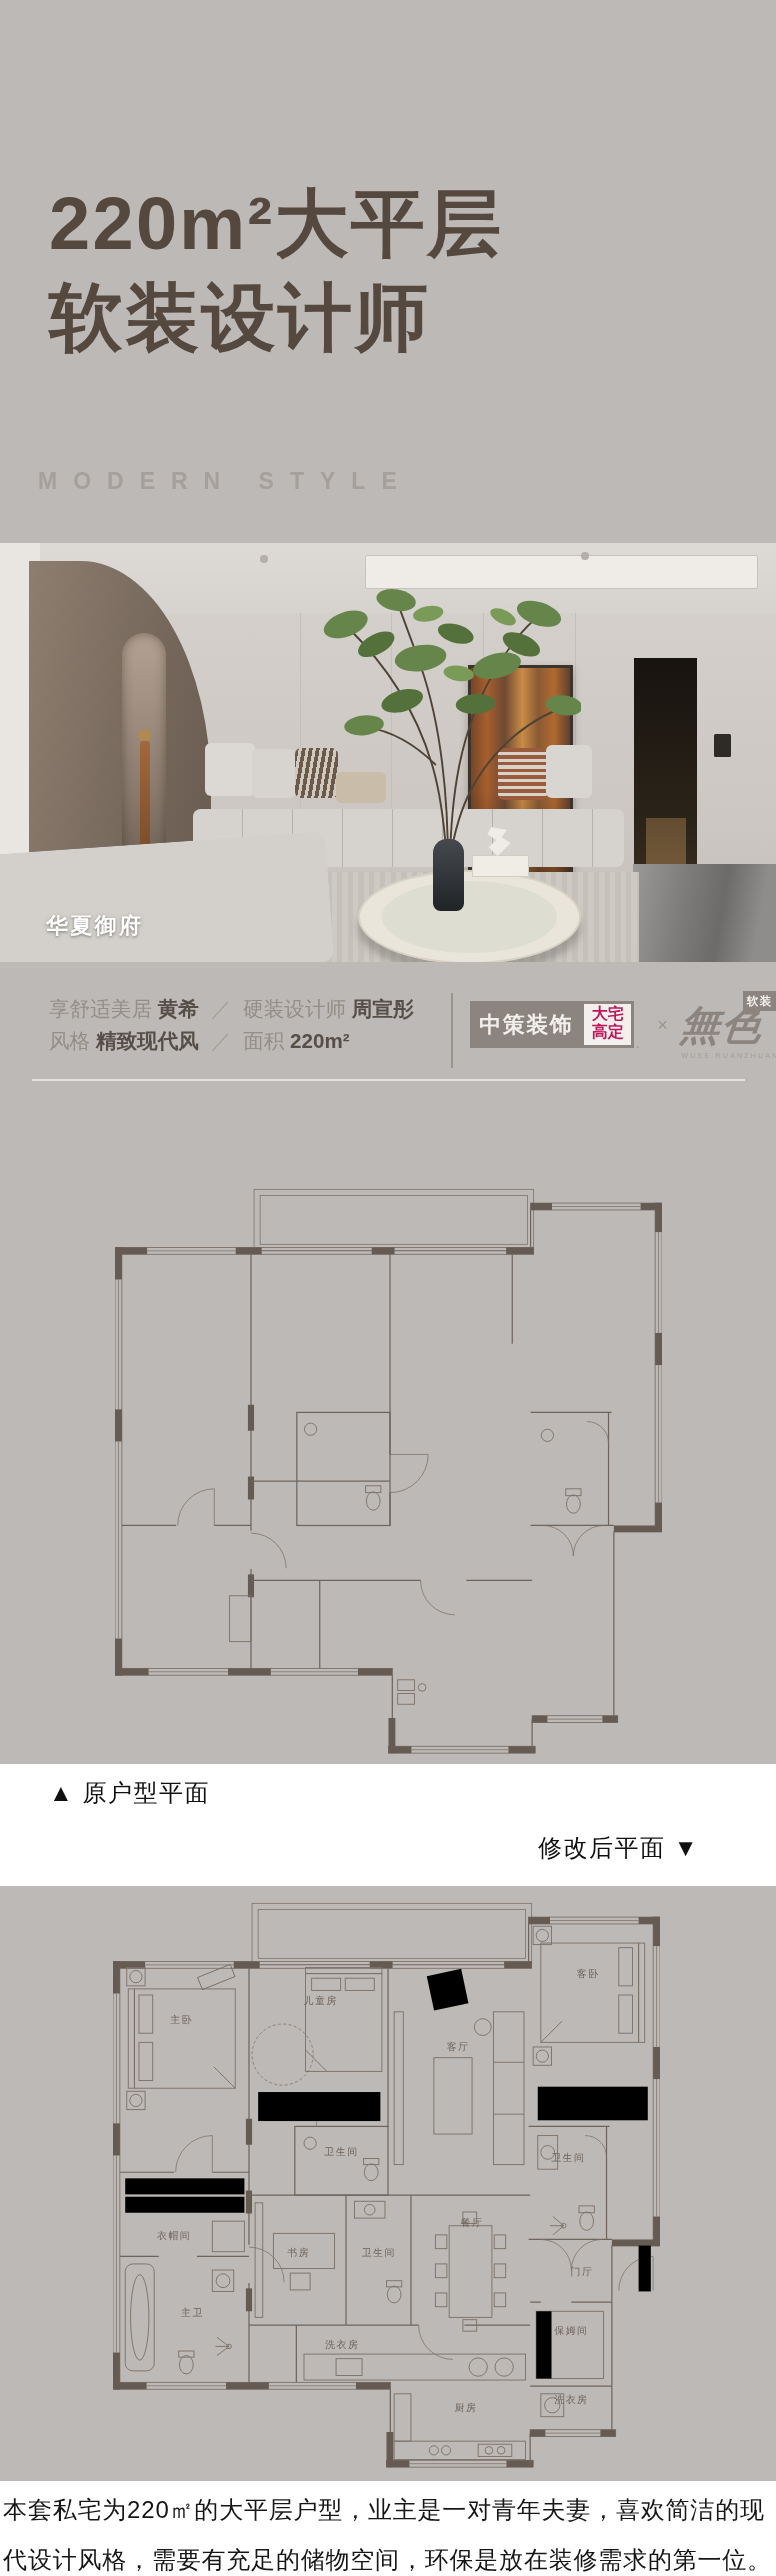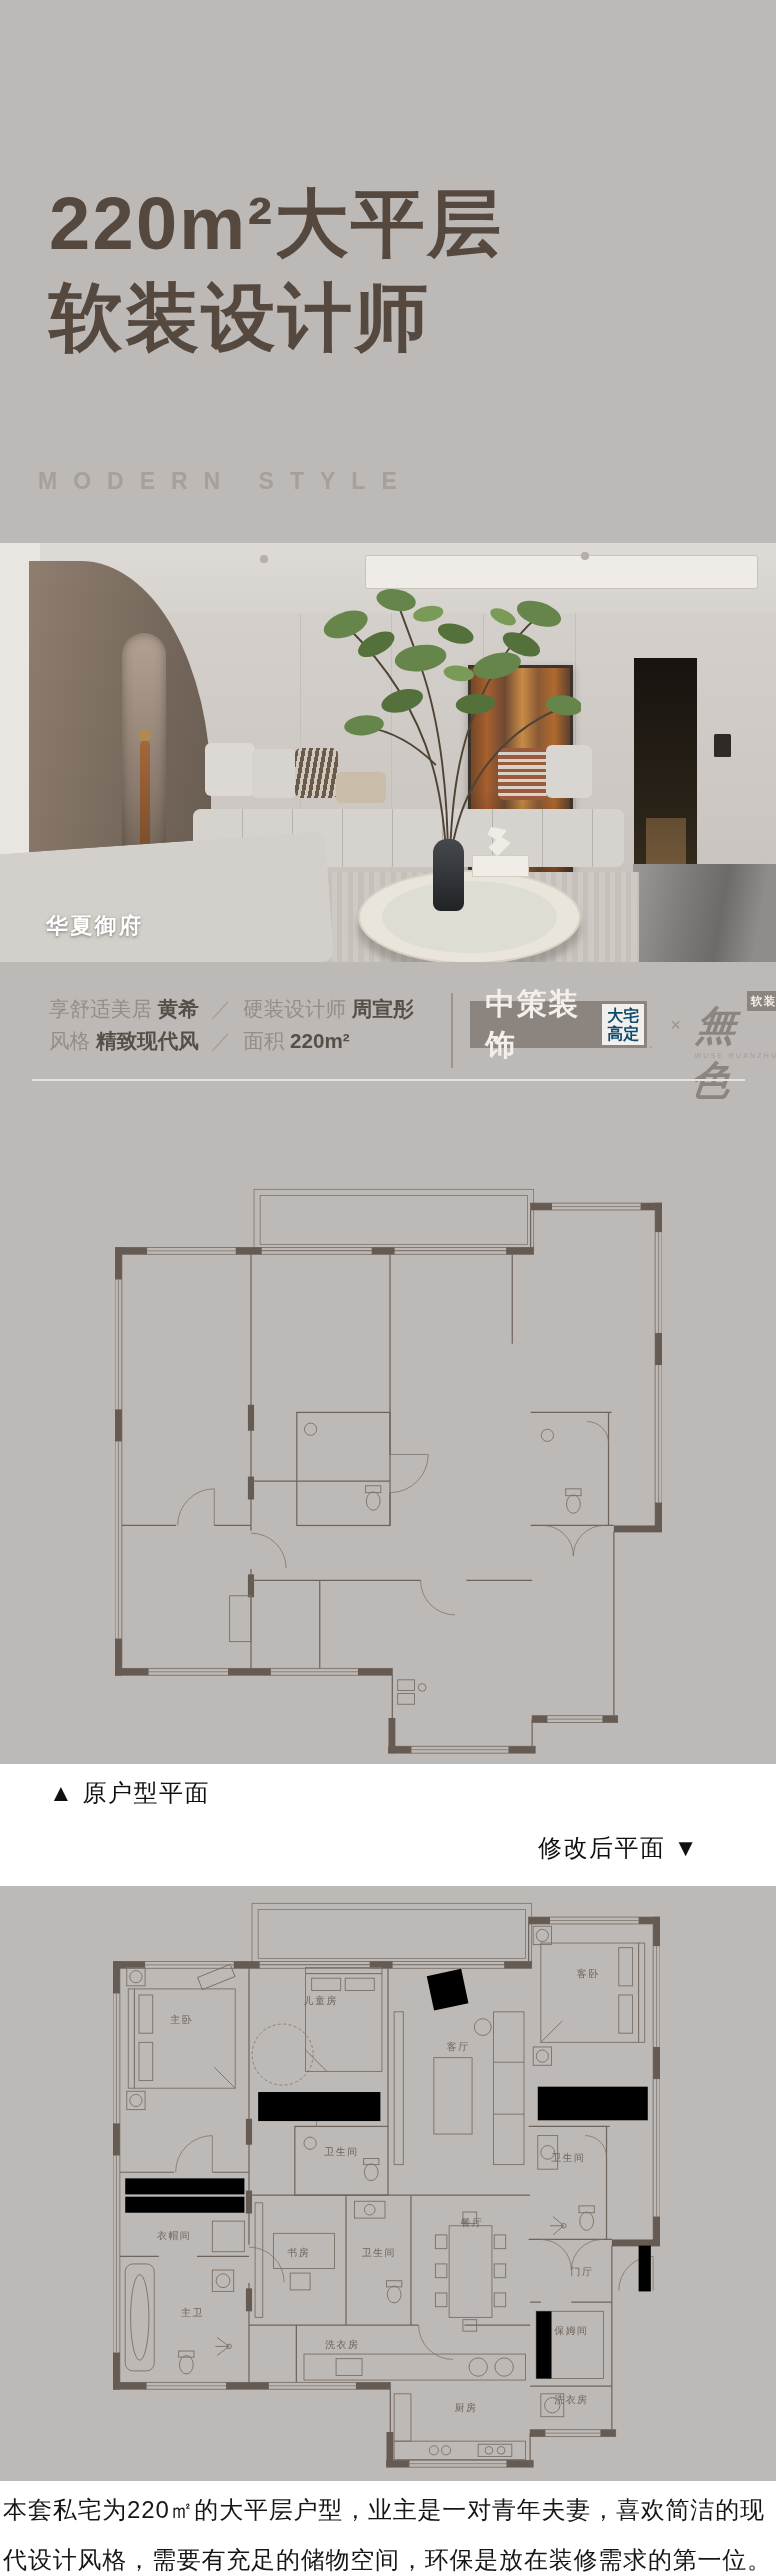--- a/index.html
+++ b/index.html
@@ -65,24 +65,24 @@
   .watermark{left:46px;top:368px;color:#fff;font-size:22px;letter-spacing:2.3px;
     text-shadow:0 0.8px 3.1px rgba(60,55,50,.6);font-weight:bold;}
 
   
   .meta{position:absolute;left:49px;top:993px;font-size:20.6px;line-height:32px;color:#948e88;white-space:nowrap;}
   .meta b{color:#564f48;font-weight:bold;}
   .meta .sep{color:#a49e98;padding:0 6.1px;}
   .v-sep{position:absolute;left:451px;top:993px;width:1.5px;height:75px;background:#9a948e;}
   .logos{position:absolute;left:470px;top:998px;height:53px;display:flex;align-items:center;}
   .zce-box{display:flex;align-items:stretch;background:#8c857f;padding:3.1px 3.1px 3.1px 9.2px;height:41px;}
-  .zce-name{color:#f2efec;font-size:30px;font-weight:bold;letter-spacing:1.5px;align-self:center;padding-right:4px;margin-left:6px;}
-  .zce-sub{background:#f2efec;color:#0c4a6e;width:47px;display:flex;flex-direction:column;
+  .zce-name{color:#f2efec;font-size:22px;font-weight:bold;letter-spacing:1.5px;align-self:center;padding-right:11px;}
+  .zce-sub{background:#f2efec;color:#be185d;width:47px;display:flex;flex-direction:column;
     align-items:center;justify-content:center;font-weight:bold;font-size:16px;line-height:17.6px;
-    font-family:Liberation Sans, sans-serif;}
+    font-family:Liberation Mono, monospace;}
   .zce-r{color:#8c857f;font-size:9.2px;align-self:flex-end;margin-left:1.5px;}
   .collab{color:#9a948e;font-size:18.3px;padding:0 12.2px;}
   .wuse{position:relative;width:92px;height:57px;}
   .wuse-name{position:absolute;left:0;top:1.5px;font-family:"Liberation Serif",serif;font-style:italic;
     font-weight:bold;font-size:40px;color:#8c857f;letter-spacing:1.5px;transform:skewX(-6deg);}
   .wuse-badge{position:absolute;right:-4.6px;top:-4.6px;background:#8c857f;color:#f2efec;
     font-size:11.5px;font-weight:bold;padding:2.3px 3.8px;letter-spacing:1.5px;}
   .wuse-caption{position:absolute;left:1.5px;bottom:-6.1px;font-size:6.9px;letter-spacing:2.3px;color:#a39d97;white-space:nowrap;}
   .divider{position:absolute;left:32px;top:1079px;width:713px;height:1.5px;background:#e5e2df;}
 

